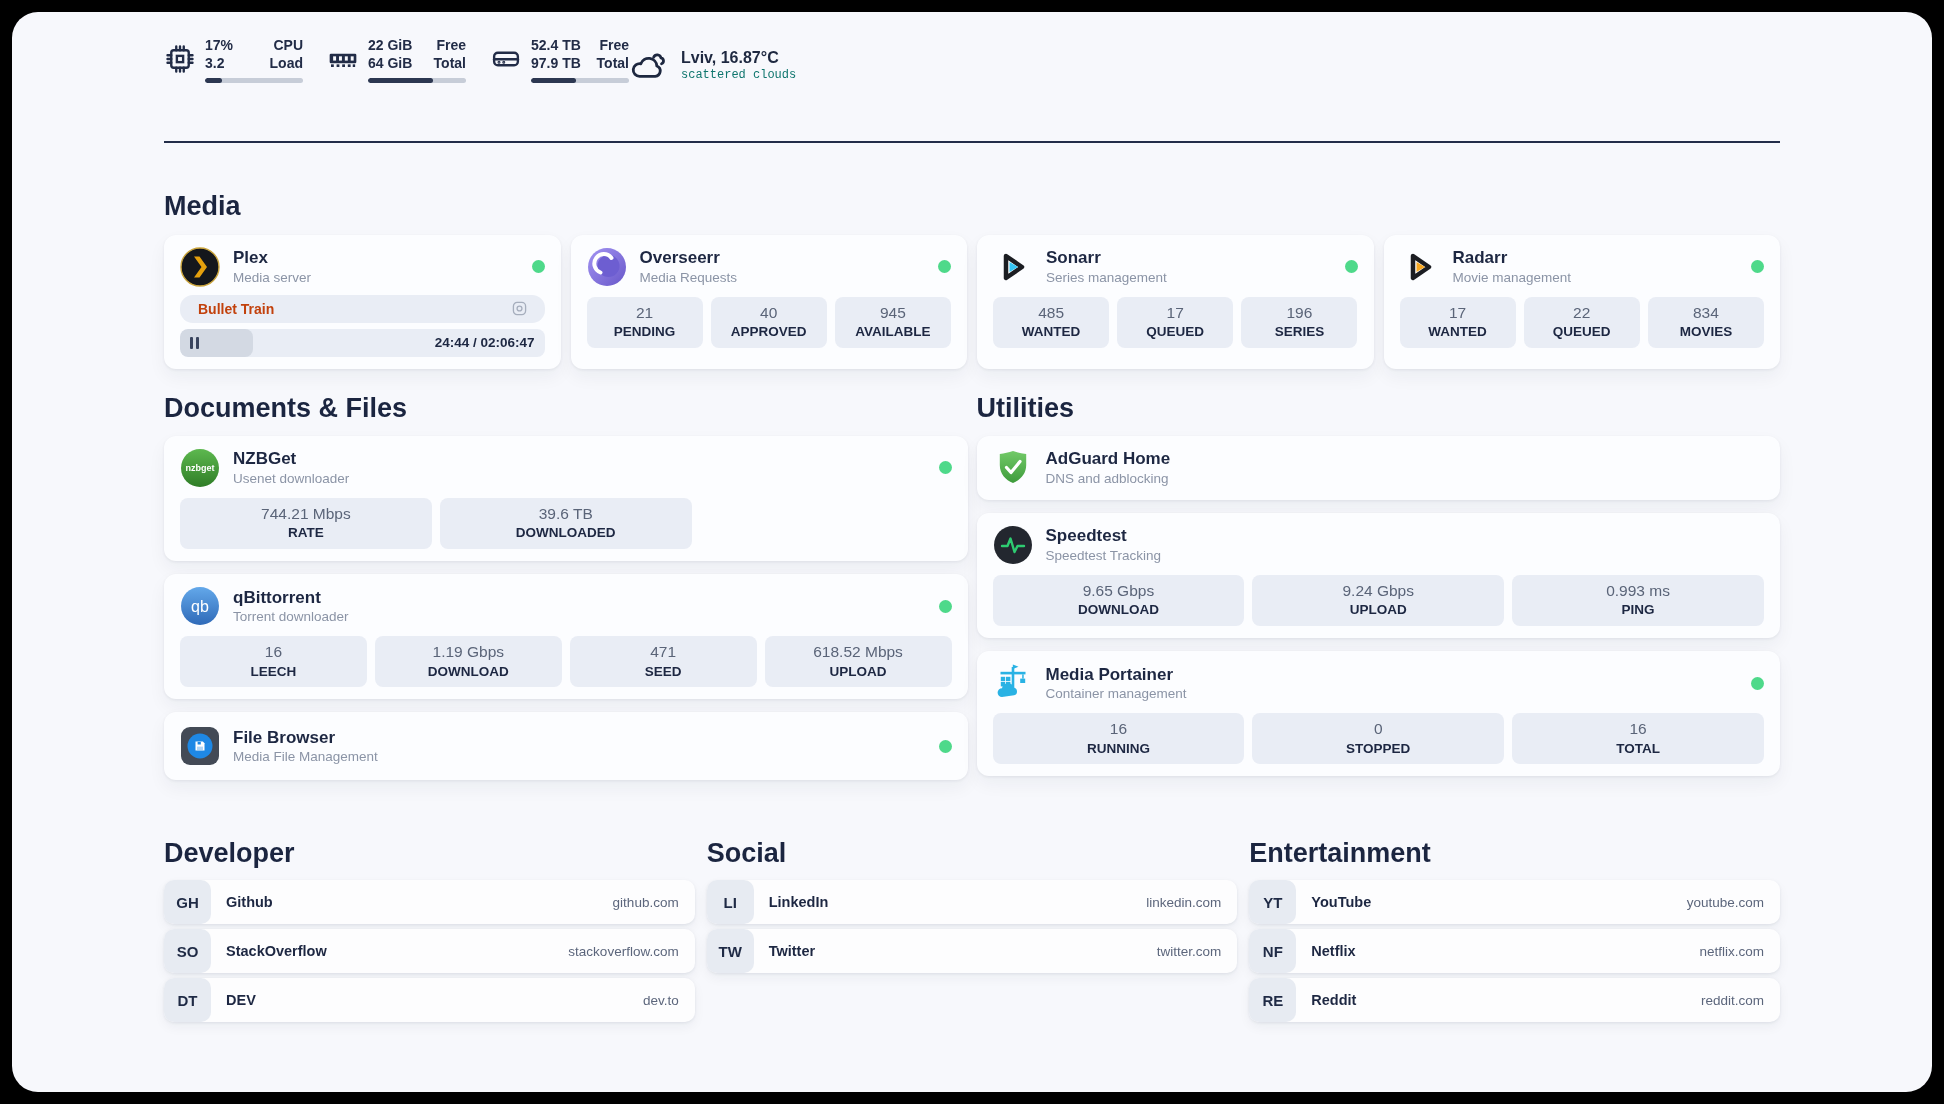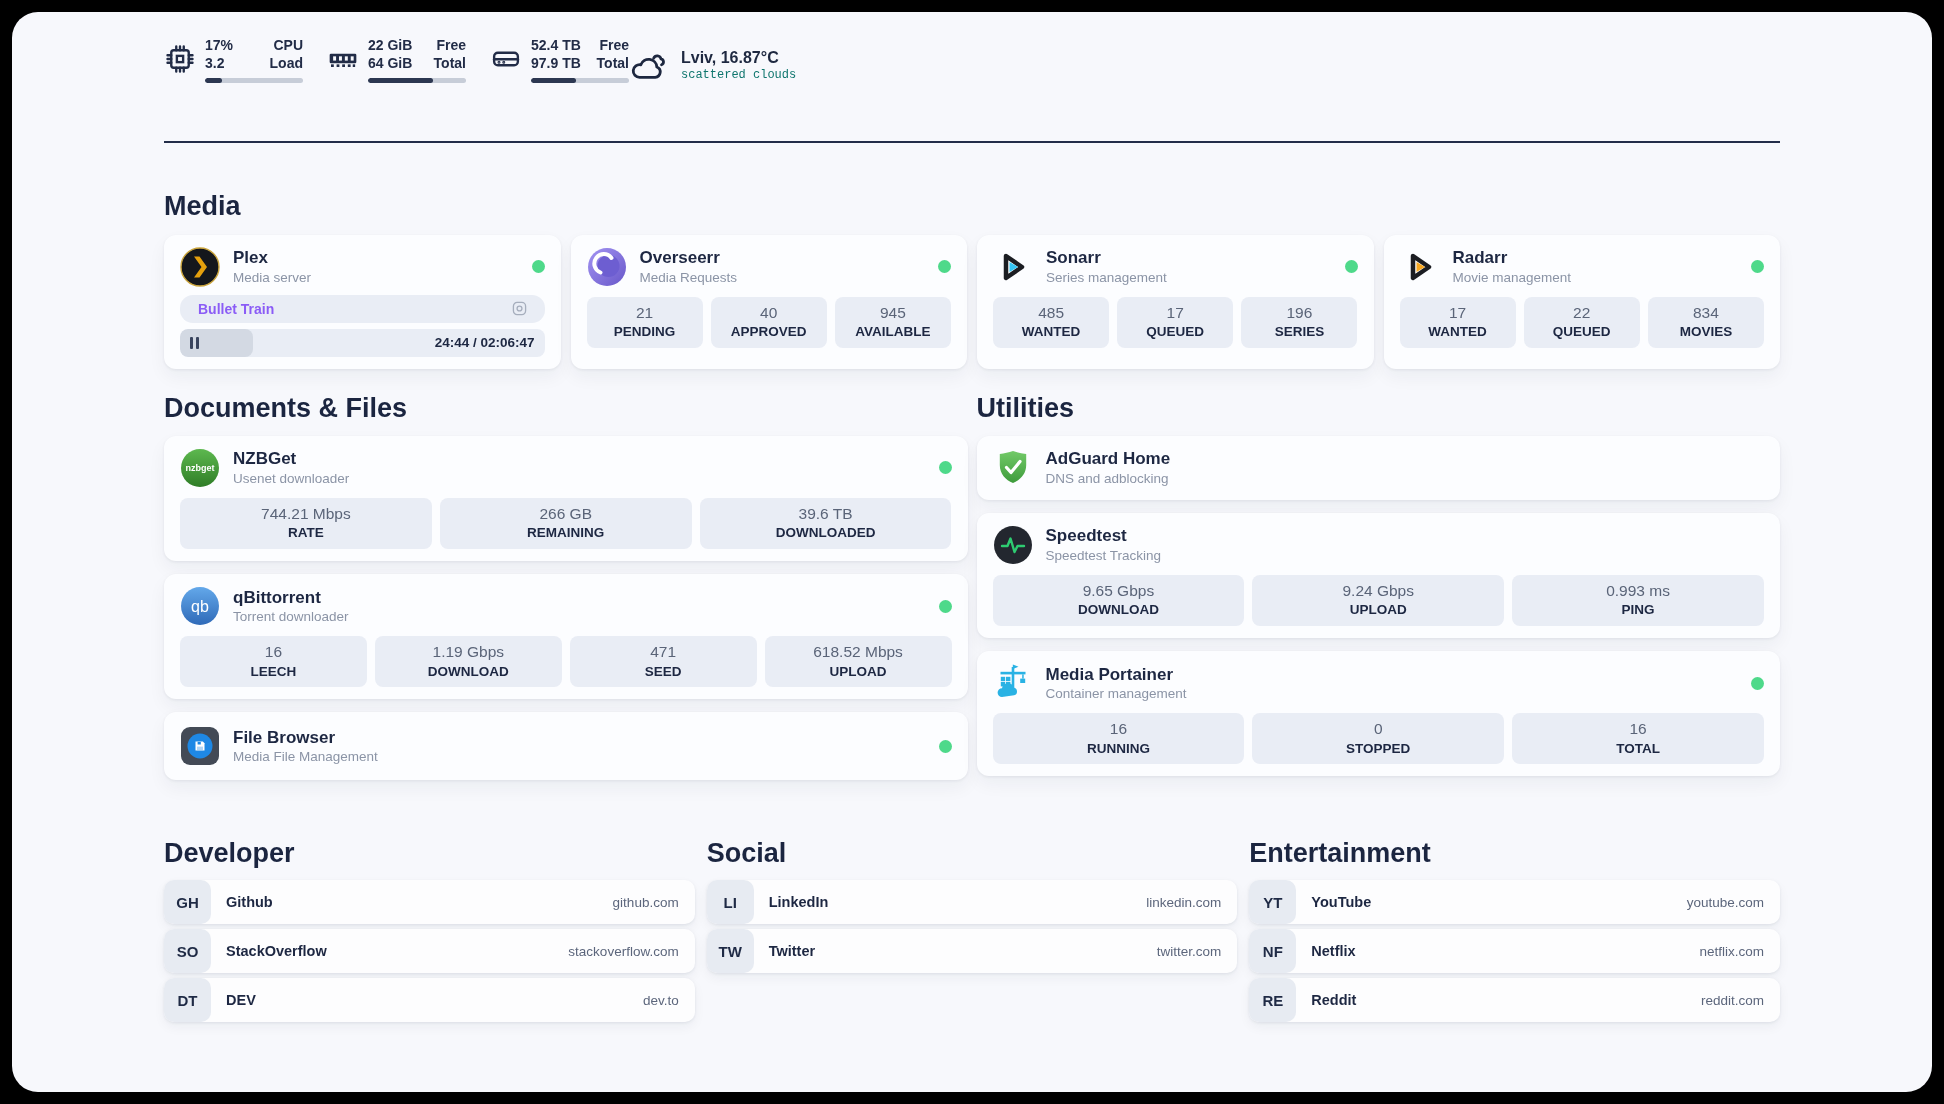--- a/index.html
+++ b/index.html
@@ -43,21 +43,21 @@
   .search input::placeholder { color: #98a1b3; }
   .search-btn {
     position: absolute; right: 3px; top: 3px;
     width: 42px; height: 34px;
     background: #c3c9d4; color: #fff;
     border: none; border-radius: 8px;
     font-size: 15px; font-weight: 700;
     font-family: "Liberation Sans", "DejaVu Sans", sans-serif;
     cursor: pointer;
   }
-  .weather { display: flex; align-items: flex-end; gap: 12px; margin-top: 12px; }
+  .weather { display: flex; align-items: flex-start; gap: 12px; margin-top: 12px; }
   .weather-texts .w-head { font-size: 16px; font-weight: 600; color: #1e2840; }
   .weather-texts .w-cond { font-size: 12px; color: #0f766e; margin-top: 1px; font-family: Liberation Mono, monospace; }
 
   .sep { margin-top: 58px; border: none; border-top: 2px solid #232d49; }
 
   
   h2.section-title { font-size: 27px; font-weight: 600; color: #1b2540; line-height: 1; }
   .media-section .section-title { margin-top: 50px; margin-bottom: 15px; }
   .row4 { display: grid; grid-template-columns: repeat(4, 1fr); gap: 10px; }
   .two-col { display: grid; grid-template-columns: 1fr 1fr; gap: 9px; }
@@ -83,21 +83,21 @@
   .cols-4 { grid-template-columns: repeat(4, 1fr); }
   .stat-box { background: #e9edf5; border-radius: 8px; text-align: center; padding: 6px 4px 7px; }
   .stat-value { font-size: 15.5px; color: #5a6478; line-height: 1.25; }
   .stat-label { font-size: 13.5px; font-weight: 700; color: #1d2742; line-height: 1.25; margin-top: 2px; }
 
   
   .media-row {
     margin-top: 8px; height: 28px;
     background: #e9edf5; border-radius: 13px;
     display: flex; align-items: center; padding: 0 18px;
-    font-size: 14px; font-weight: 600; color: #8b5cf6;
+    font-size: 14px; font-weight: 600; color: #c2410c;
   }
   .media-row .disc { margin-left: auto; display: flex; }
   .player-row {
     margin-top: 6px; height: 28px;
     background: #e9edf5; border-radius: 8px;
     position: relative; display: flex; align-items: center;
     padding: 0 10px; overflow: hidden;
   }
   .player-fill { position: absolute; left: 0; top: 0; bottom: 0; background: #d3d9e3; border-radius: 8px; }
   .pause-btn { position: relative; z-index: 1; display: flex; gap: 3px; background: none; border: none; cursor: pointer; padding: 0; }
@@ -393,24 +393,20 @@
               <div class="app-desc">Usenet downloader</div>
             </div>
             <span class="dot"></span>
           </div>
           <div class="stat-grid cols-3">
             <div class="stat-box">
               <div class="stat-value">744.21 Mbps</div>
               <div class="stat-label">RATE</div>
             </div>
             <div class="stat-box">
-              <div class="stat-value">266 GB</div>
-              <div class="stat-label">REMAINING</div>
-            </div>
-            <div class="stat-box">
               <div class="stat-value">39.6 TB</div>
               <div class="stat-label">DOWNLOADED</div>
             </div>
           </div>
         </article>
 
         <article class="card">
           <div class="card-head">
             <span class="app-icon">
               <svg width="40" height="40" viewBox="0 0 40 40">

